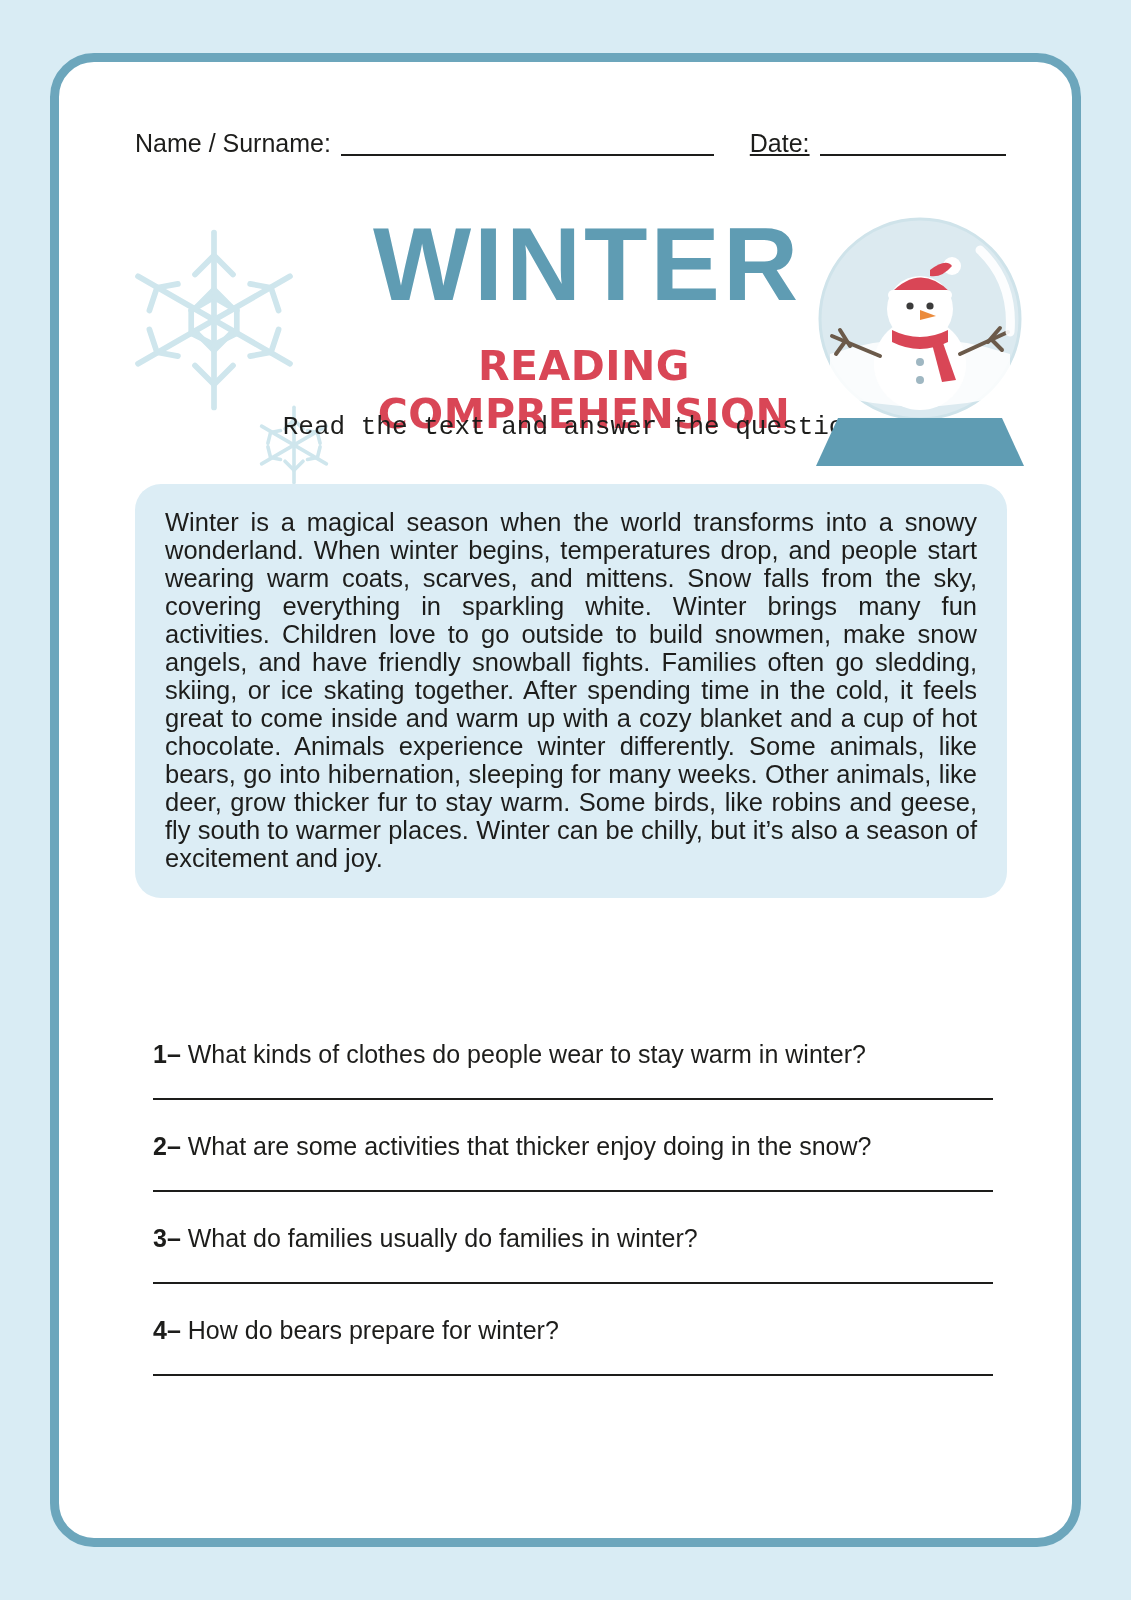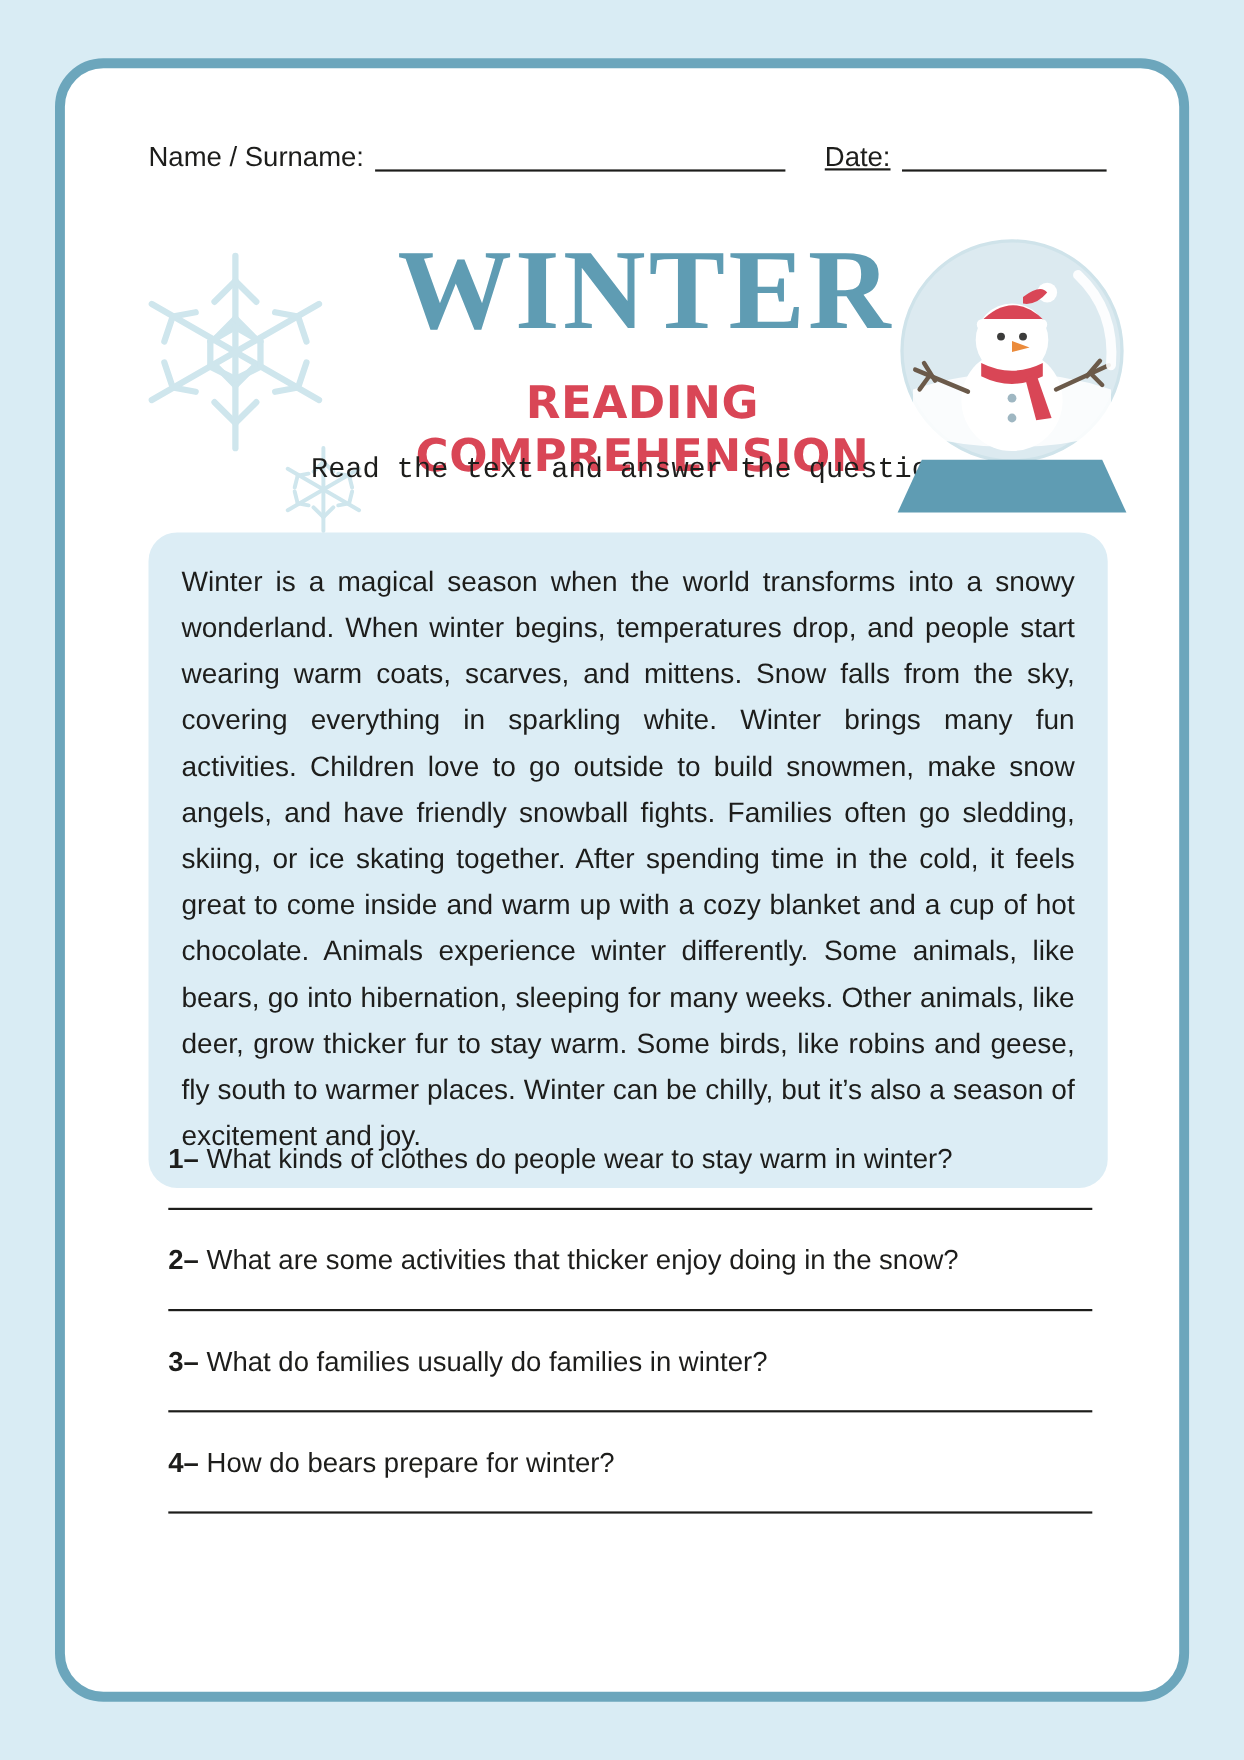--- a/index.html
+++ b/index.html
@@ -85,21 +85,21 @@
     position: absolute;
     left: 230px;
     top: 28px;
     width: 560px;
     text-align: center;
     font-size: 104px;
     line-height: 1.0;
     font-weight: bold;
     letter-spacing: 3px;
     color: #5f9cb3;
-    font-family: Liberation Serif, serif;
+    font-family: Liberation Sans, sans-serif;
   }
   .subtitle {
     position: absolute;
     left: 197px;
     top: 158px;
     width: 620px;
     text-align: center;
     font-size: 41px;
     font-weight: bold;
     letter-spacing: 0.5px;
@@ -130,21 +130,21 @@
   .passage {
     position: absolute;
     left: 58px;
     top: 404px;
     width: 872px;
     box-sizing: border-box;
     background: #dcedf5;
     border-radius: 26px;
     padding: 24px 30px 26px 30px;
     font-size: 25.5px;
-    line-height: 42px;
+    line-height: 28px;
     color: #1d1d1b;
     text-align: justify;
   }
 
   
   .questions {
     position: absolute;
     left: 76px;
     top: 928px;
     width: 840px;

